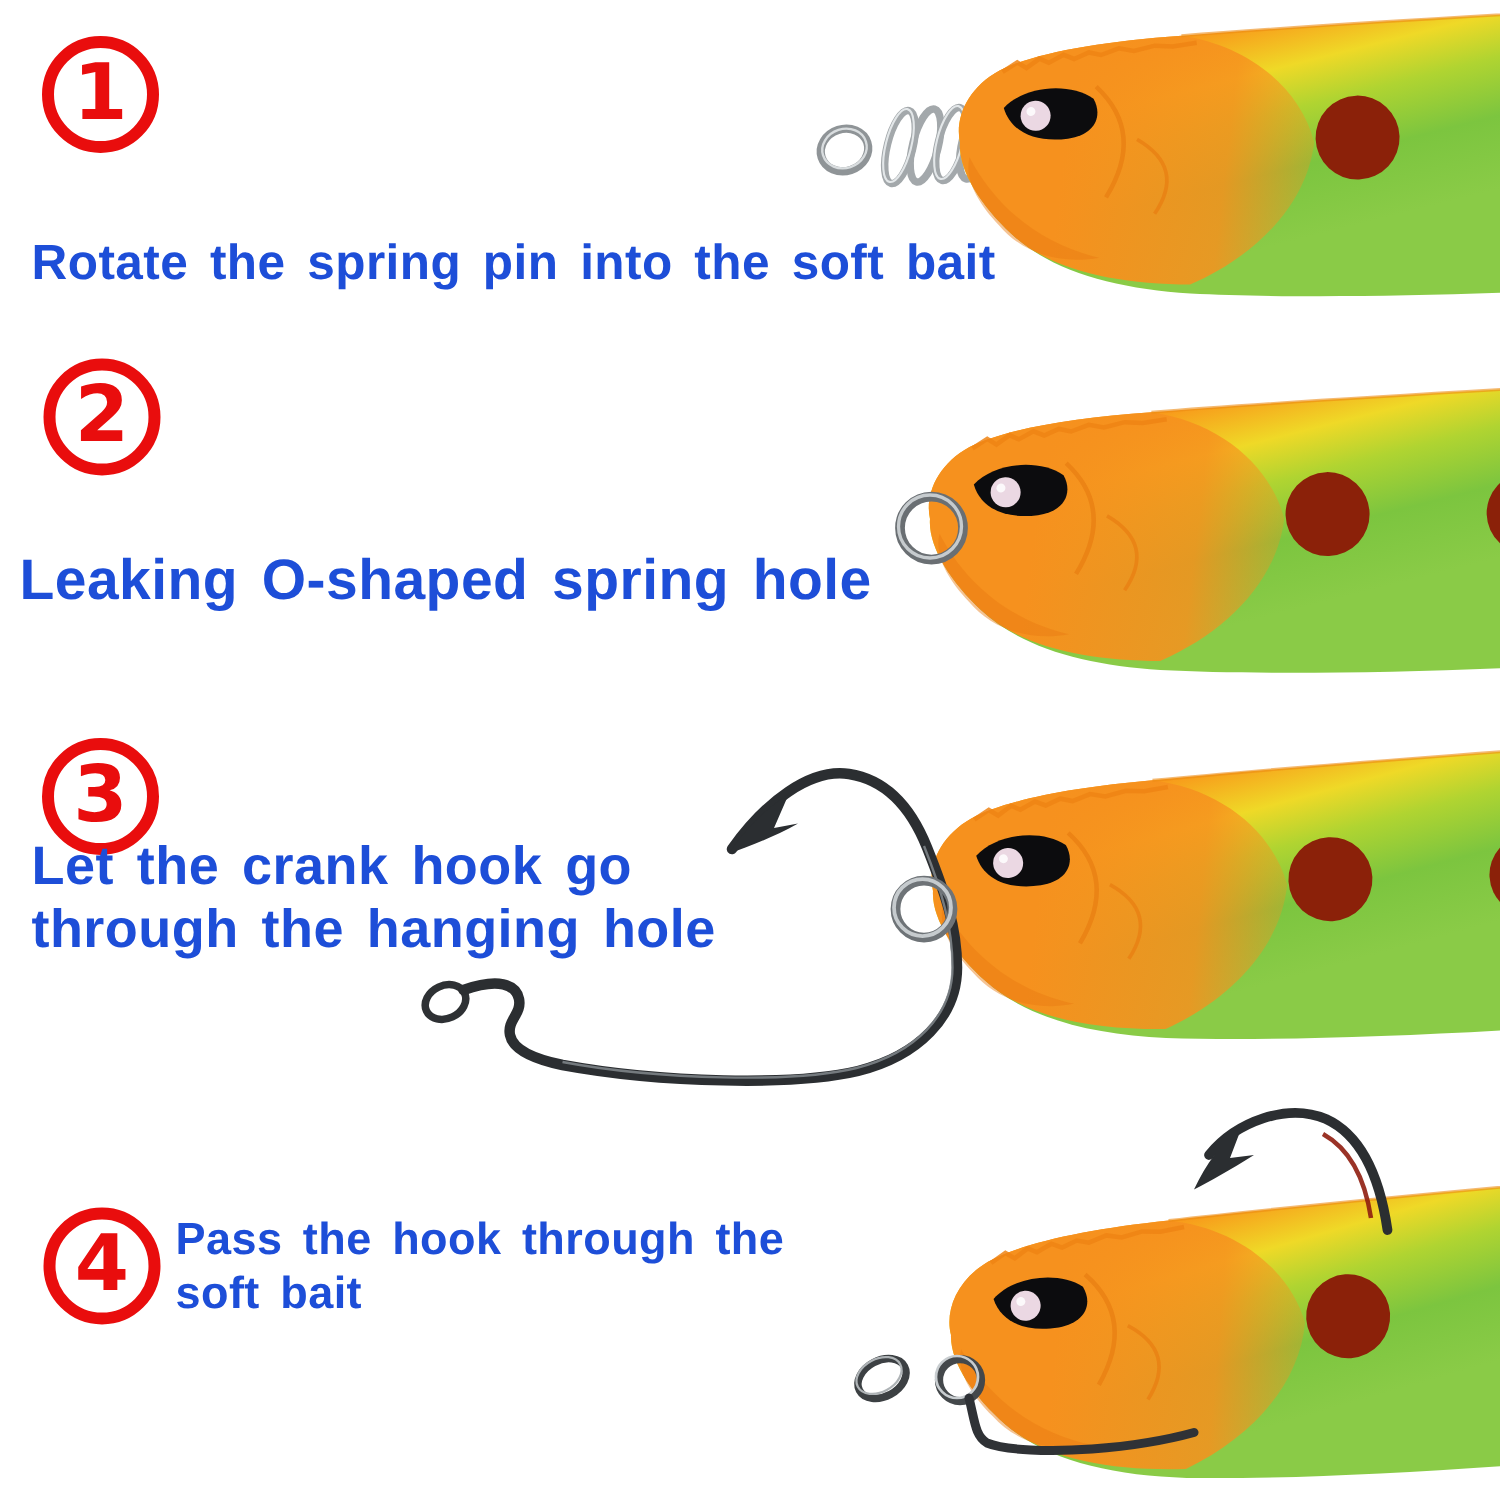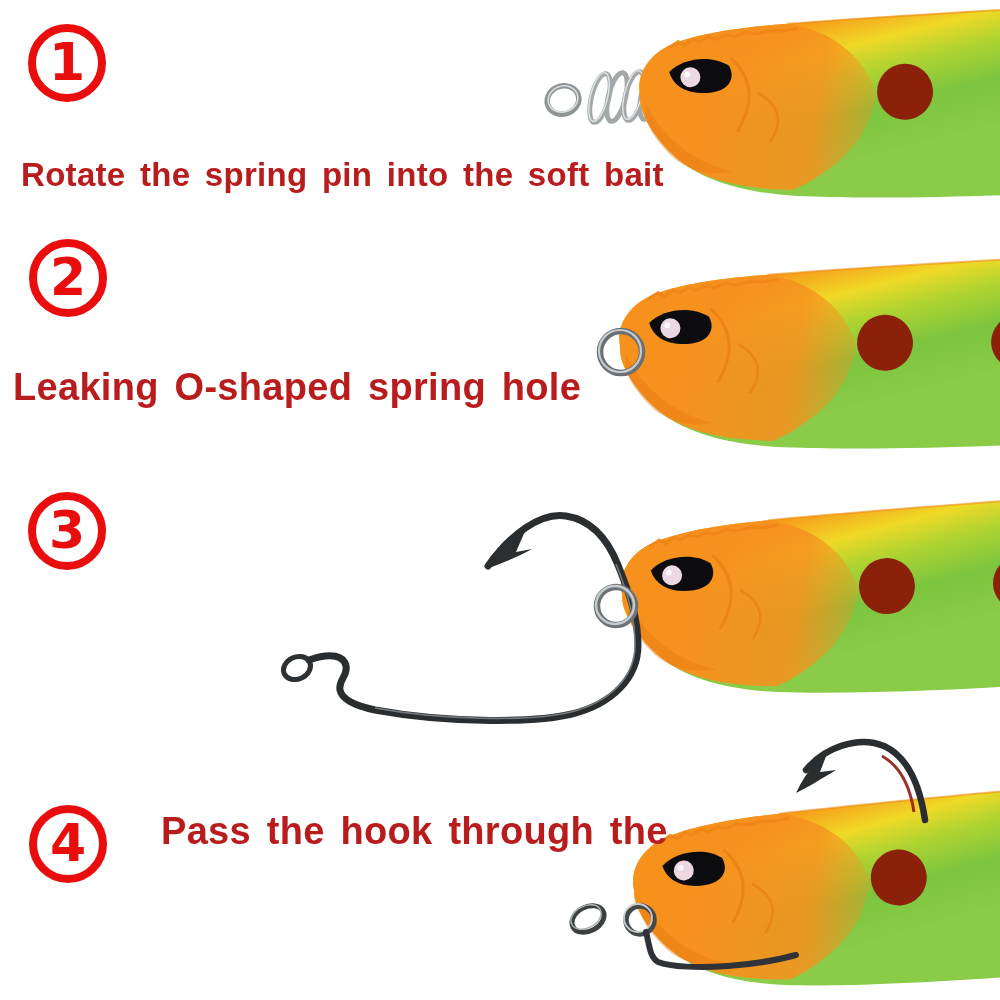--- a/index.html
+++ b/index.html
@@ -10,28 +10,28 @@
   .art{position:absolute;left:0;top:0;width:1000px;height:1000px;}
   .badge{
     position:absolute;width:62px;height:62px;border:8px solid #e90d0d;border-radius:50%;
     display:flex;align-items:center;justify-content:center;
     color:#e90d0d;font-weight:bold;font-size:52px;line-height:1;
     font-family:"DejaVu Sans","Liberation Sans",sans-serif;
     background:#fff;
   }
   .badge span{transform:translateY(-1px);}
   .cap{
-    position:absolute;color:#b91c1c;font-weight:bold;letter-spacing:.3px;word-spacing:5px;
+    position:absolute;color:#1d4ed8;font-weight:bold;letter-spacing:.3px;word-spacing:5px;
     font-family:"Liberation Sans","DejaVu Sans",sans-serif;white-space:nowrap;
   }
   .cap .ln{display:block;}
   .cap1{left:21px;top:156px;font-size:33px;}
   .cap2{left:13px;top:366px;font-size:38px;}
   .cap3{left:21px;top:556px;font-size:36px;line-height:1.18;}
-  .cap4{left:117px;top:809px;font-size:38px;line-height:1.2;margin-left:44px;}
+  .cap4{left:117px;top:809px;font-size:30px;line-height:1.2;}
   .b1{left:28px;top:24px;}
   .b2{left:29px;top:239px;}
   .b3{left:28px;top:492px;}
   .b4{left:29px;top:805px;}
 </style>
 </head>
 <body>
 
 <div class="canvas">
 
@@ -186,17 +186,22 @@
   <div class="badge b4">
       <span>4</span>
     </div>
 
   <div class="cap cap1">
     <span class="ln">Rotate the spring pin into the soft bait</span>
   </div>
   <div class="cap cap2">
     <span class="ln">Leaking O-shaped spring hole</span>
   </div>
+  <div class="cap cap3">
+    <span class="ln">Let the crank hook go</span>
+    <span class="ln">through the hanging hole</span>
+  </div>
   <div class="cap cap4">
     <span class="ln">Pass the hook through the</span>
+    <span class="ln">soft bait</span>
   </div>
 
 </div>
 
 </body></html>

